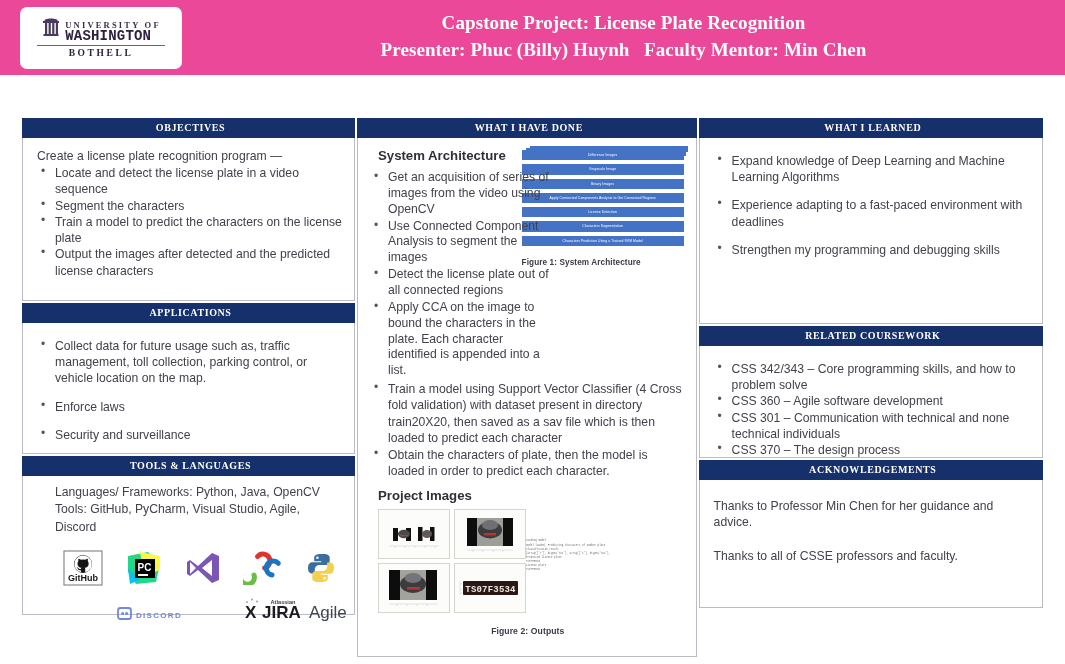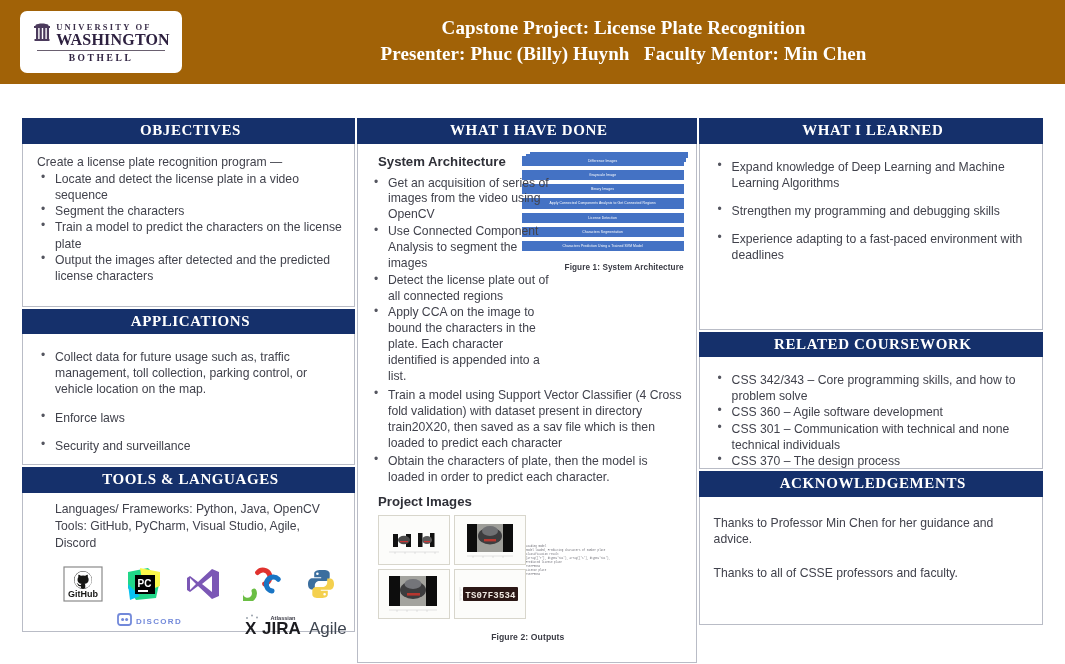--- a/index.html
+++ b/index.html
@@ -19,22 +19,22 @@
     position: relative;
     width: 1065px;
     height: 664px;
     background: #ffffff;
     box-sizing: border-box;
   }
 
   
   .header {
     position: relative;
-    height: 84px;
-    background: #a16207;
+    height: 75px;
+    background: #ec4899;
     display: flex;
     align-items: center;
     box-sizing: border-box;
   }
   .logo-box {
     width: 162px;
     height: 62px;
     margin-left: 20px;
     background: #ffffff;
     border-radius: 7px;
@@ -61,22 +61,22 @@
     line-height: 1;
   }
   .logo-univ {
     font-family: "Liberation Serif", serif;
     font-size: 8.5px;
     letter-spacing: 2.2px;
     color: #3b2f4a;
     font-weight: 700;
   }
   .logo-wash {
-    font-family: Liberation Serif, serif;
-    font-size: 16px;
+    font-family: Liberation Mono, monospace;
+    font-size: 14px;
     font-weight: 700;
     letter-spacing: 0.2px;
     color: #2e2140;
     line-height: 1;
   }
   .logo-rule {
     width: 128px;
     height: 1px;
     background: #6a6070;
     margin: 2px 0 2px 0;
@@ -122,21 +122,21 @@
   .col-mid   { width: 355px; margin-left: 2px; }
   .col-right { width: 360px; margin-left: 2px; }
 
   .section { margin-bottom: 2px; }
 
   .sec-head {
     background: #15306b;
     color: #ffffff;
     font-family: "Liberation Serif", serif;
     font-weight: 700;
-    font-size: 15px;
+    font-size: 10px;
     letter-spacing: 0.6px;
     text-align: center;
     padding: 4px 0 5px 4px;
     line-height: 1.1;
   }
   .sec-body {
     background: #ffffff;
     border: 1px solid #b9bcc6;
     border-top: none;
     box-sizing: border-box;
@@ -177,21 +177,21 @@
 
   .logo-row {
     display: flex;
     align-items: center;
     justify-content: space-between;
     margin-top: 14px;
     padding: 0 6px 0 8px;
   }
   .logo-row2 {
     display: flex;
-    align-items: flex-start;
+    align-items: flex-end;
     margin-top: 6px;
     padding-left: 62px;
     gap: 52px;
   }
 
   
   .lg { flex: none; display: block; }
 
   
   #sec-done .sec-body {
@@ -220,21 +220,21 @@
     padding: 3px 4px;
     box-sizing: border-box;
     margin-bottom: 4px;
     letter-spacing: 0.1px;
   }
   .flow-box.stack { box-shadow: 3px -3px 0 -1px #4472c4, 6px -6px 0 -2px #4472c4; }
   .fig-cap {
     font-size: 8.2px;
     font-weight: 700;
     color: #3a3b44;
-    text-align: right;
+    text-align: left;
     margin-top: 12px;
     letter-spacing: 0.1px;
   }
   .done-left-col {
     width: 182px;
   }
   ul.narrow li { font-size: 12.2px; line-height: 1.3; }
   .done-wide { margin-top: 2px; }
 
   .proj-title {
@@ -549,22 +549,22 @@
       </div>
     </div>
 
     <div class="col col-right">
 
       <div class="section" id="sec-learned">
         <div class="sec-head">WHAT I LEARNED</div>
         <div class="sec-body">
           <ul class="bullets spaced">
             <li>Expand knowledge of Deep Learning and Machine Learning Algorithms</li>
+            <li>Experience adapting to a fast-paced environment with deadlines</li>
             <li>Strengthen my programming and  debugging skills</li>
-            <li>Experience adapting to a fast-paced environment with deadlines</li>
           </ul>
         </div>
       </div>
 
       <div class="section" id="sec-course">
         <div class="sec-head">RELATED COURSEWORK</div>
         <div class="sec-body">
           <ul class="bullets tight">
             <li>CSS 342/343 – Core programming skills, and how to problem solve</li>
             <li>CSS 360 – Agile software development</li>

